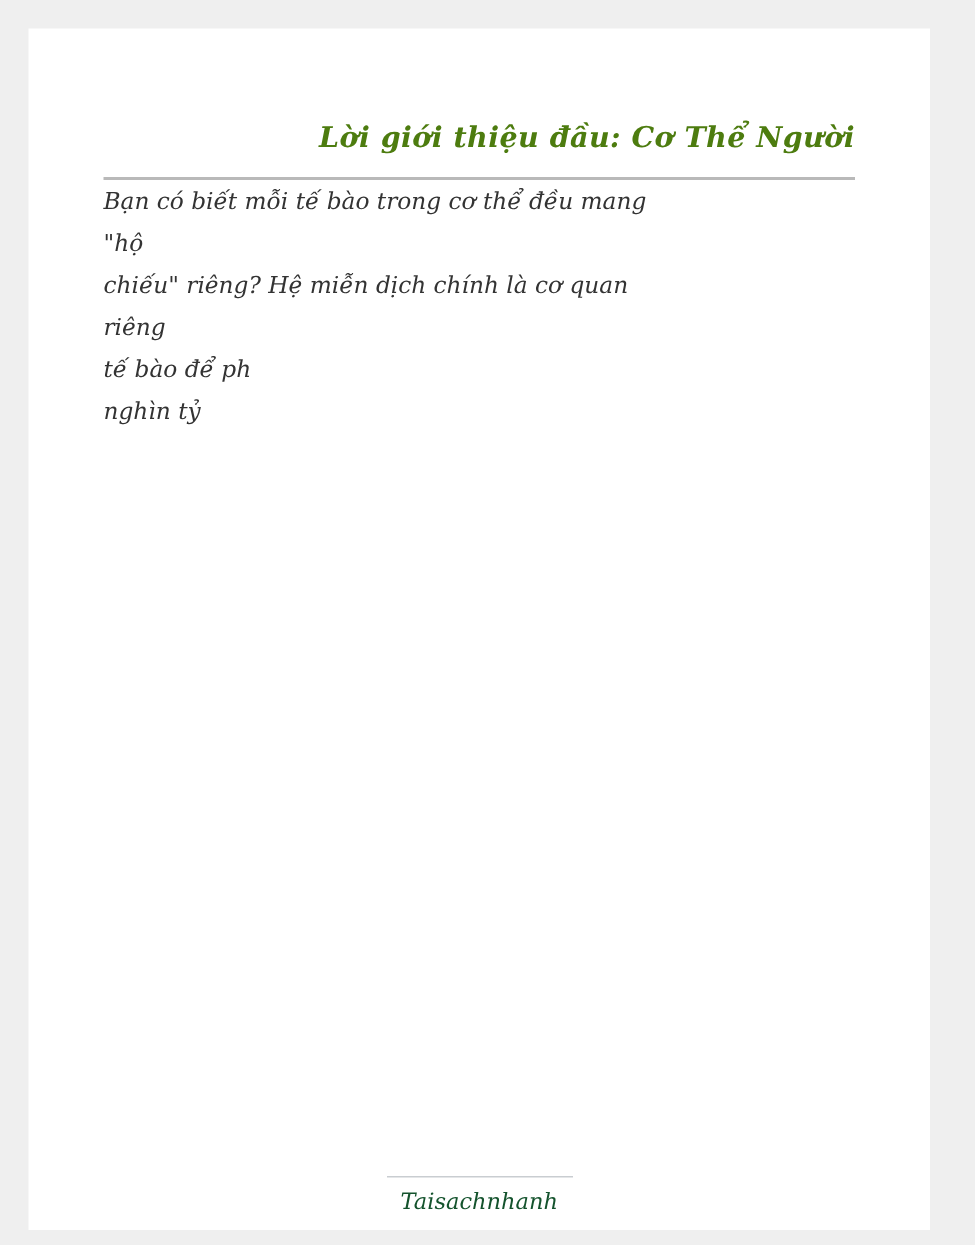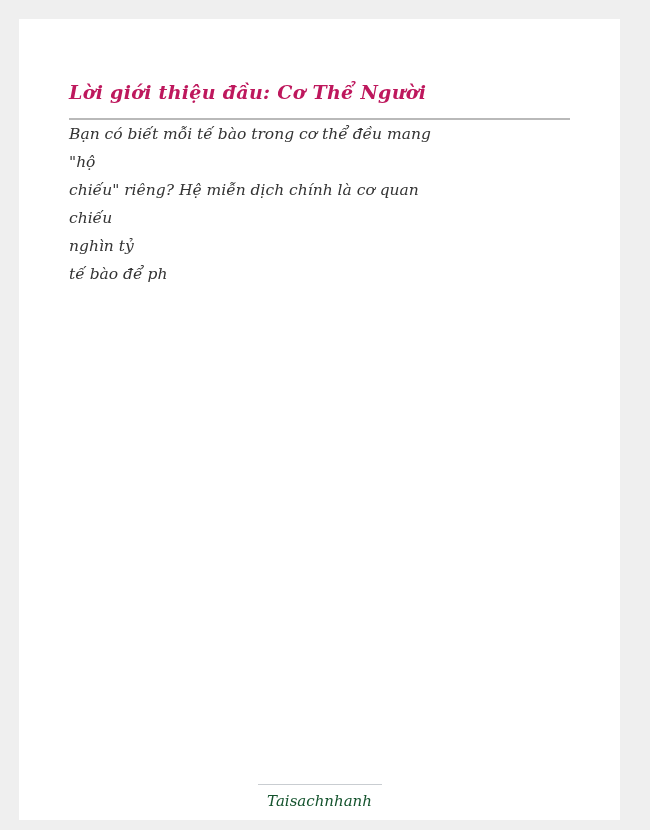--- a/index.html
+++ b/index.html
@@ -18,26 +18,26 @@
     width: 601px;
     height: 801px;
     background: #ffffff;
     box-sizing: border-box;
     padding: 0 50px;
     display: flex;
     flex-direction: column;
   }
   .page-title {
     margin: 62px 0 0 0;
-    text-align: left;
+    text-align: right;
     font-style: italic;
     font-weight: 600;
     font-size: 19px;
     letter-spacing: 0.3px;
-    color: #be185d;
+    color: #4d7c0f;
   }
   .title-divider {
     border: none;
     border-top: 2px solid #b9b9b9;
     width: 100%;
     margin: 15px 0 0 0;
   }
   .body-text {
     font-style: italic;
     font-size: 15.5px;
@@ -70,23 +70,23 @@
 <div class="page-card">
 
   <h1 class="page-title">Lời giới thiệu đầu: Cơ Thể Người</h1>
 
   <hr class="title-divider">
 
   <div class="body-text">
     <div class="body-line">Bạn có biết mỗi tế bào trong cơ thể đều mang</div>
     <div class="body-line">"hộ</div>
     <div class="body-line">chiếu" riêng? Hệ miễn dịch chính là cơ quan</div>
-    <div class="body-line">chiếu</div>
+    <div class="body-line">riêng</div>
+    <div class="body-line">tế bào để ph</div>
     <div class="body-line">nghìn tỷ</div>
-    <div class="body-line">tế bào để ph</div>
   </div>
 
   <div class="page-footer">
     <hr class="footer-divider">
     <div class="footer-brand">Taisachnhanh</div>
   </div>
 
 </div>
 
 </body></html>

